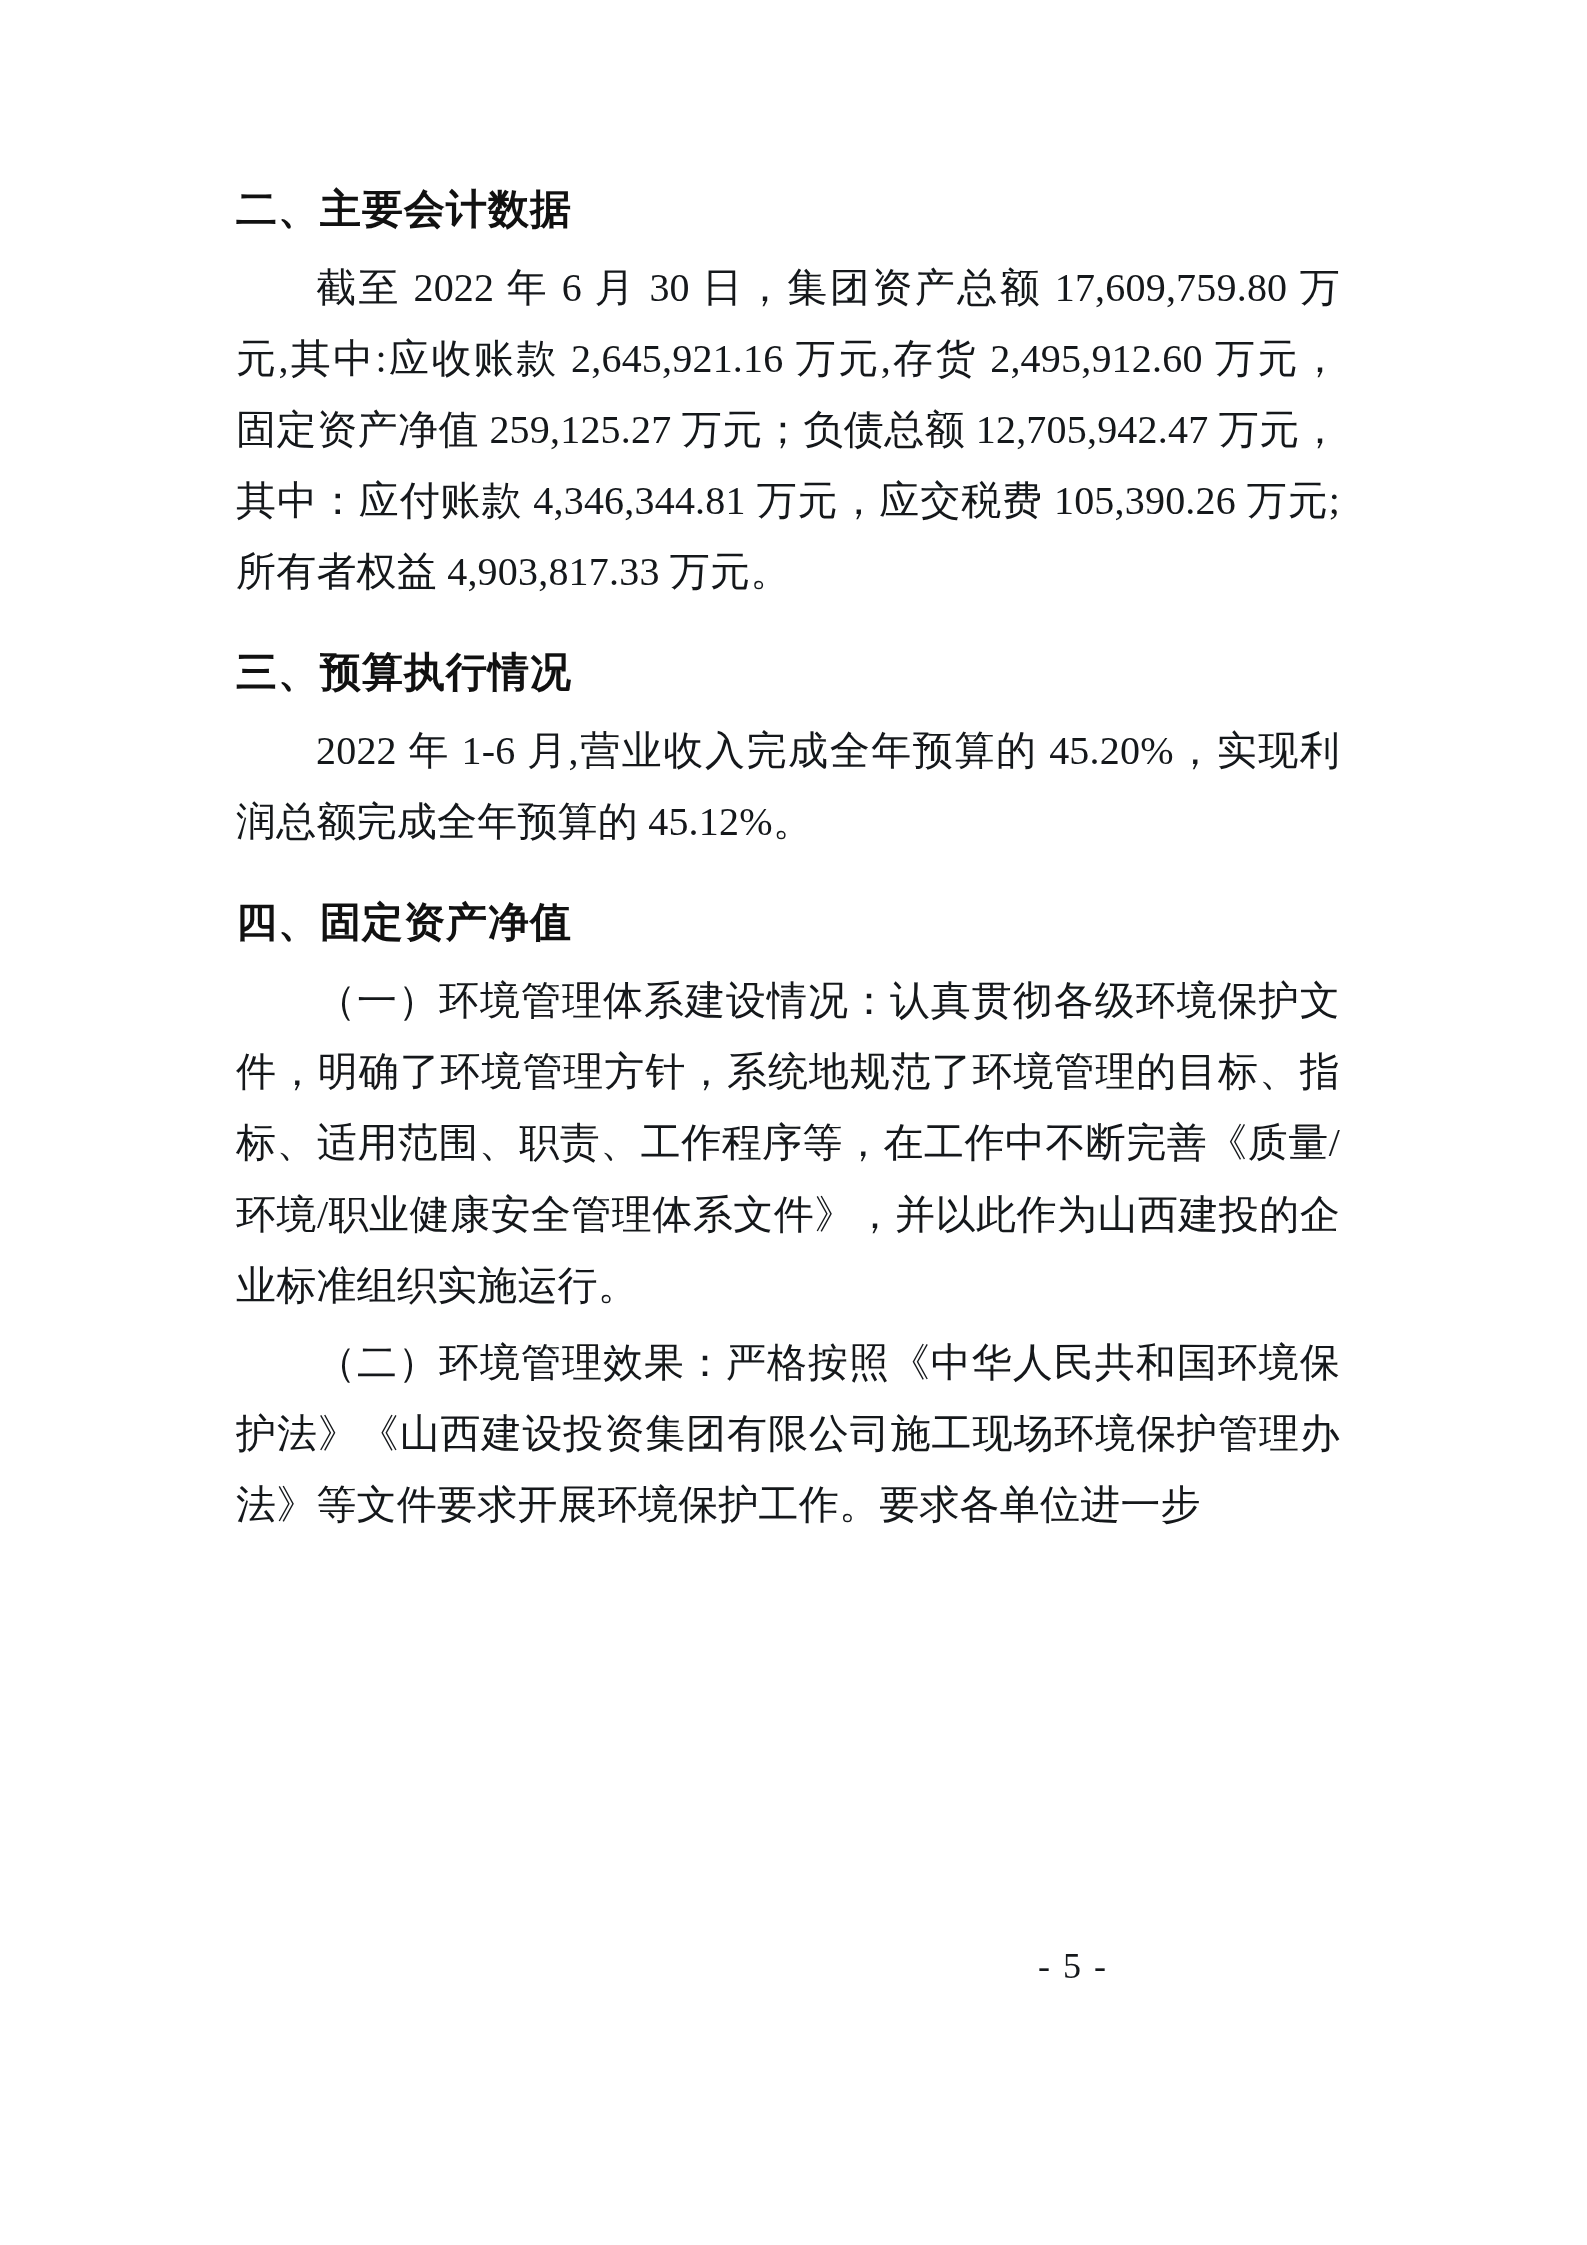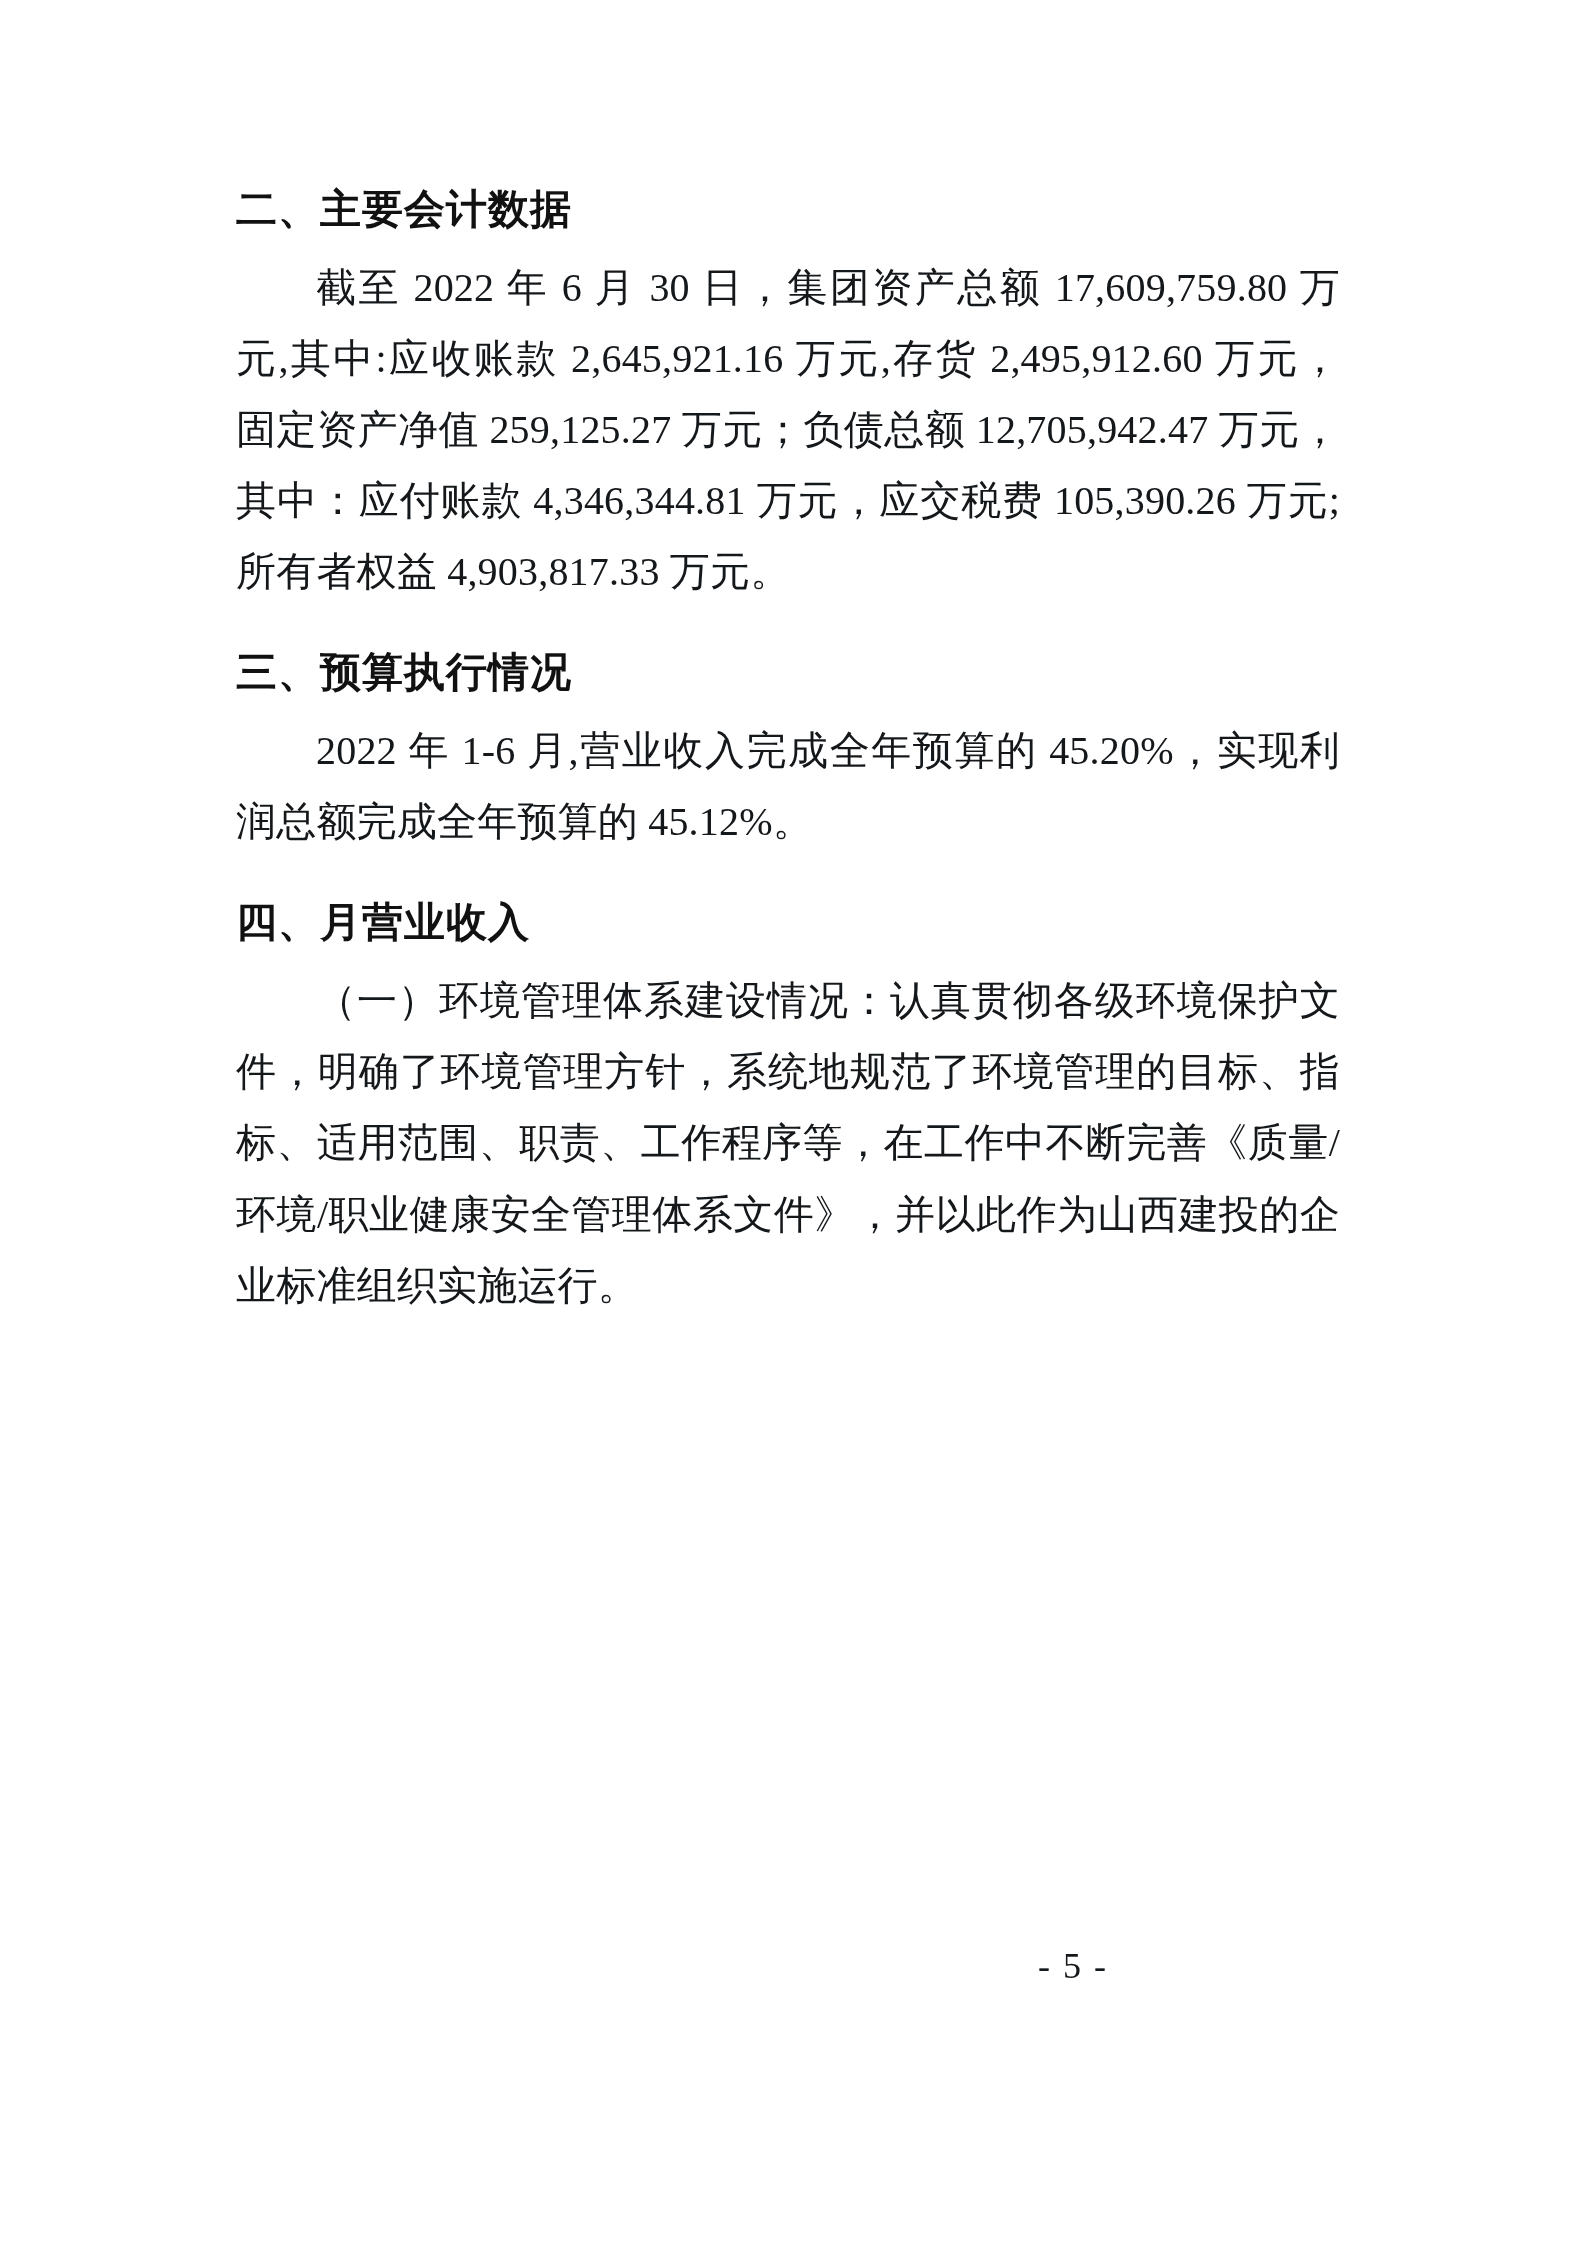--- a/index.html
+++ b/index.html
@@ -64,21 +64,22 @@
 
     <h2 class="heading">二、主要会计数据</h2>
 
     <p class="para">截至 2022 年 6 月 30 日，集团资产总额 17,609,759.80 万元,其中:应收账款 2,645,921.16 万元,存货 2,495,912.60 万元， 固定资产净值 259,125.27 万元；负债总额 12,705,942.47 万元，其中：应付账款 4,346,344.81 万元，应交税费 105,390.26 万元;所有者权益 4,903,817.33 万元。</p>
 
 
     <h2 class="heading spaced">三、预算执行情况</h2>
 
     <p class="para">2022 年 1-6 月,营业收入完成全年预算的 45.20%，实现利润总额完成全年预算的 45.12%。</p>
 
-    <h2 class="heading spaced">四、月营业收入</h2>
+    <h2 class="heading spaced">四、固定资产净值</h2>
 
     <p class="para">（一）环境管理体系建设情况：认真贯彻各级环境保护文件，明确了环境管理方针，系统地规范了环境管理的目标、指标、适用范围、职责、工作程序等，在工作中不断完善《质量/环境/职业健康安全管理体系文件》，并以此作为山西建投的企业标准组织实施运行。</p>
 
+    <p class="para">（二）环境管理效果：严格按照《中华人民共和国环境保护法》《山西建设投资集团有限公司施工现场环境保护管理办法》等文件要求开展环境保护工作。要求各单位进一步</p>
 
   </div>
 
   <div class="pagenum">- 5 -</div>
 </div>
 
 </body></html>

